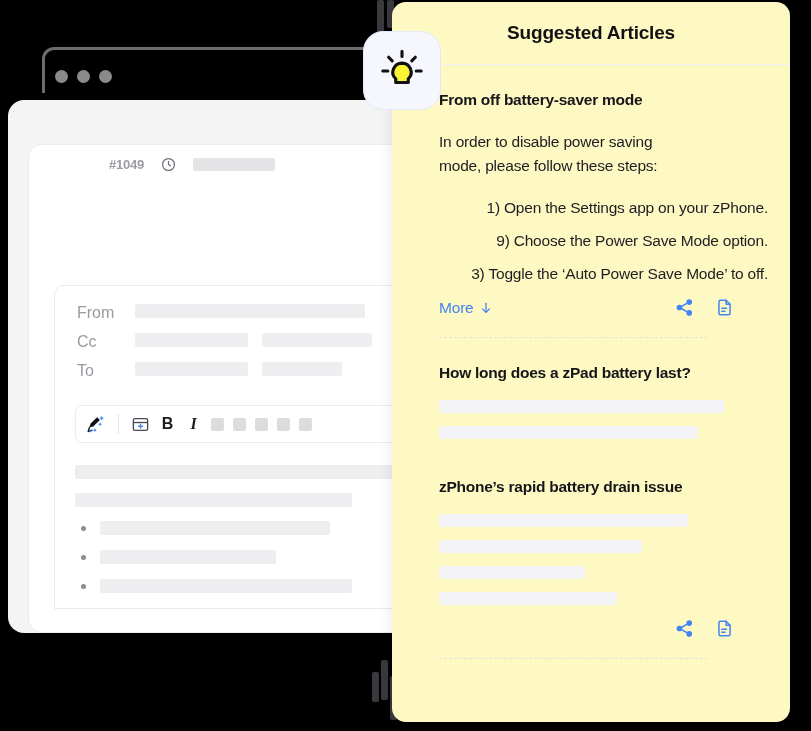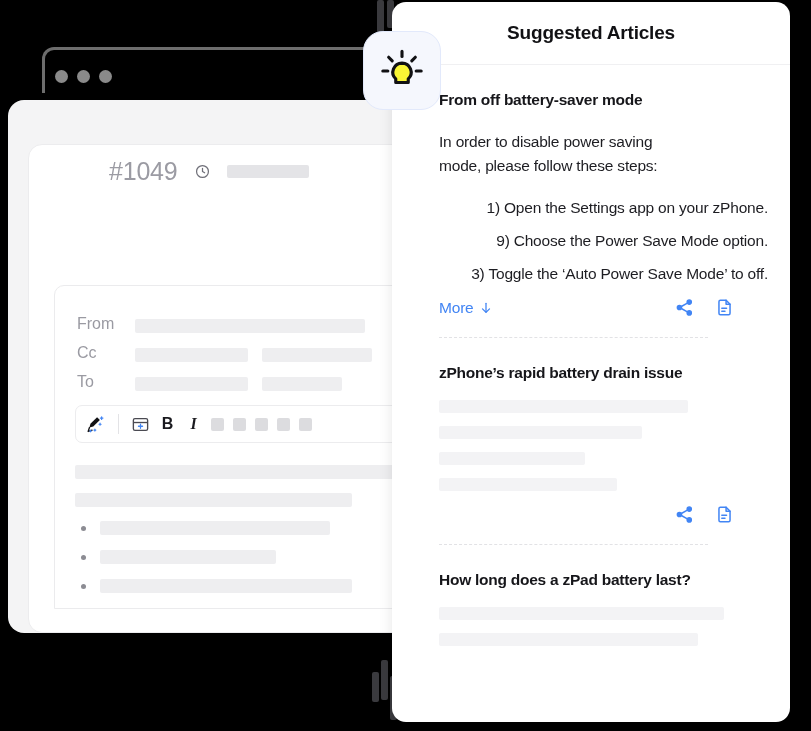--- a/index.html
+++ b/index.html
@@ -93,22 +93,22 @@
     letter-spacing: -0.4px;
     white-space: nowrap;
   }
   .ticket-meta {
     margin: 12px 0 0 80px;
     display: flex;
     align-items: center;
     gap: 17px;
   }
   .ticket-id {
-    font-size: 25px;
-    font-weight: 400;
+    font-size: 13px;
+    font-weight: 700;
     color: #9b9ba3;
     letter-spacing: -0.2px;
   }
   .clock-icon { width: 15px; height: 15px; display:block; }
   .meta-skel {
     width: 82px; height: 13px; background: #e4e4e7; border-radius: 2px;
   }
 
   
   .compose {
@@ -117,21 +117,21 @@
     top: 140px;
     width: 392px;
     background: #ffffff;
     border: 1px solid #ebebed;
     border-radius: 10px 10px 0 0;
     box-sizing: border-box;
     padding: 18px 0 0 0;
   }
   .field-row {
     display: flex;
-    align-items: flex-end;
+    align-items: flex-start;
     gap: 14px;
     padding: 0 0 0 22px;
     height: 29px;
   }
   .field-label {
     width: 44px;
     font-size: 16px;
     color: #9a9aa2;
     flex: none;
   }
@@ -191,21 +191,21 @@
   }
   .bulb-badge svg { width: 50px; height: 50px; display: block; }
 
   
   .articles-panel {
     position: absolute;
     left: 392px;
     top: 2px;
     width: 398px;
     height: 720px;
-    background: #ffffff;
+    background: #fef9c3;
     border-radius: 14px;
     box-shadow: 0 2px 14px rgba(0,0,0,0.10);
     z-index: 5;
     overflow: hidden;
   }
   .panel-header {
     height: 62px;
     display: flex;
     align-items: center;
     justify-content: center;
@@ -410,20 +410,28 @@
               <path d="M14 2.8v5h5"></path>
                 <path d="M8.6 13h6M8.6 16.6h4"></path>
             </svg>
           </span>
         </div>
       </div>
       <div class="dashed-div"></div>
     </div>
 
     <div class="article">
+      <div class="article-title">How long does a zPad battery last?</div>
+      <div class="art-skel">
+        <div class="line" style="width:285px"></div>
+        <div class="line" style="width:259px"></div>
+      </div>
+    </div>
+
+    <div class="article">
       <div class="article-title">zPhone’s rapid battery drain issue</div>
       <div class="art-skel">
         <div class="line" style="width:249px"></div>
         <div class="line" style="width:203px"></div>
         <div class="line" style="width:146px"></div>
         <div class="line" style="width:178px"></div>
       </div>
       <div class="article-actions">
         <div class="spacer"></div>
         <div class="act-icons">
@@ -440,28 +448,20 @@
               <path d="M14 2.8H6.8A1.8 1.8 0 0 0 5 4.6v14.8a1.8 1.8 0 0 0 1.8 1.8h10.4a1.8 1.8 0 0 0 1.8-1.8V7.8z"></path>
               <path d="M14 2.8v5h5"></path>
                 <path d="M8.6 13h6M8.6 16.6h4"></path>
             </svg>
           </span>
         </div>
       </div>
       <div class="dashed-div"></div>
     </div>
 
-    <div class="article">
-      <div class="article-title">How long does a zPad battery last?</div>
-      <div class="art-skel">
-        <div class="line" style="width:285px"></div>
-        <div class="line" style="width:259px"></div>
-      </div>
-    </div>
-
   </div>
 </div>
 
 <div class="bulb-badge">
   <span>
     <svg viewBox="0 0 24 24" fill="none" stroke="#111114" stroke-width="1.5" stroke-linecap="round" stroke-linejoin="round">
       <path d="M12 8.2a4.4 4.4 0 0 0-3 7.6v1.7h6v-1.7a4.4 4.4 0 0 0-3-7.6z" fill="#f9f535" stroke="#111114" stroke-width="1.5"></path>
       <path d="M12 2.6v2.4"></path>
       <path d="M5.6 5.4 7.3 7.1"></path>
       <path d="M18.4 5.4 16.7 7.1"></path>

